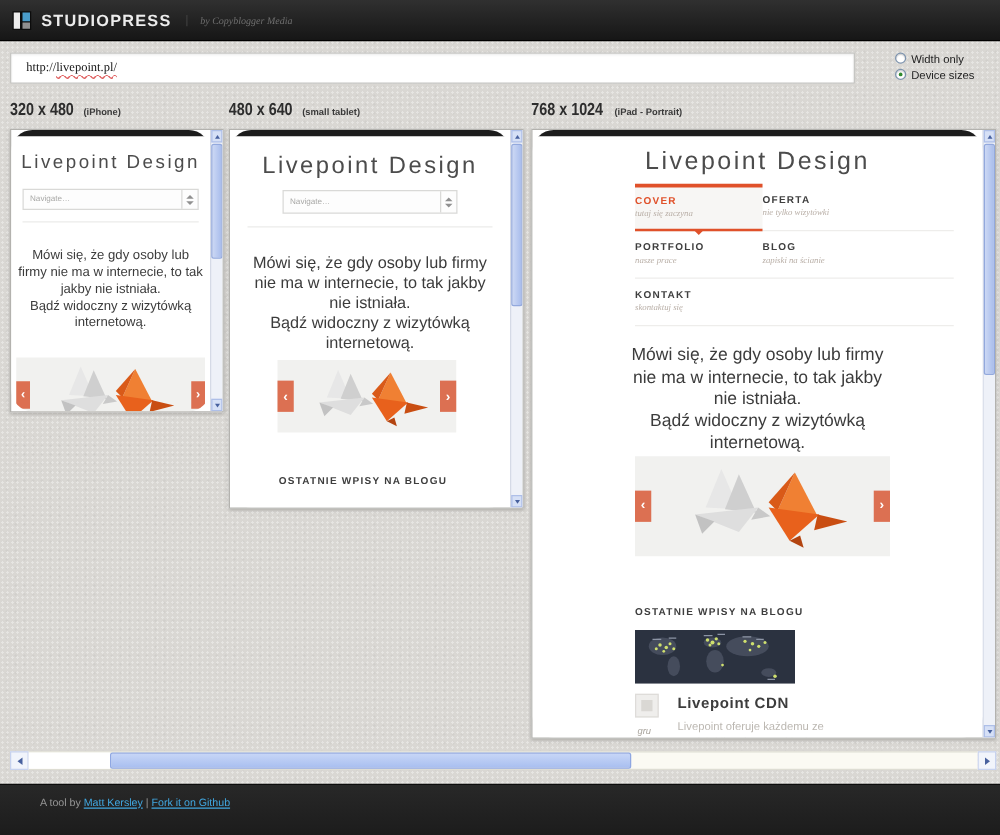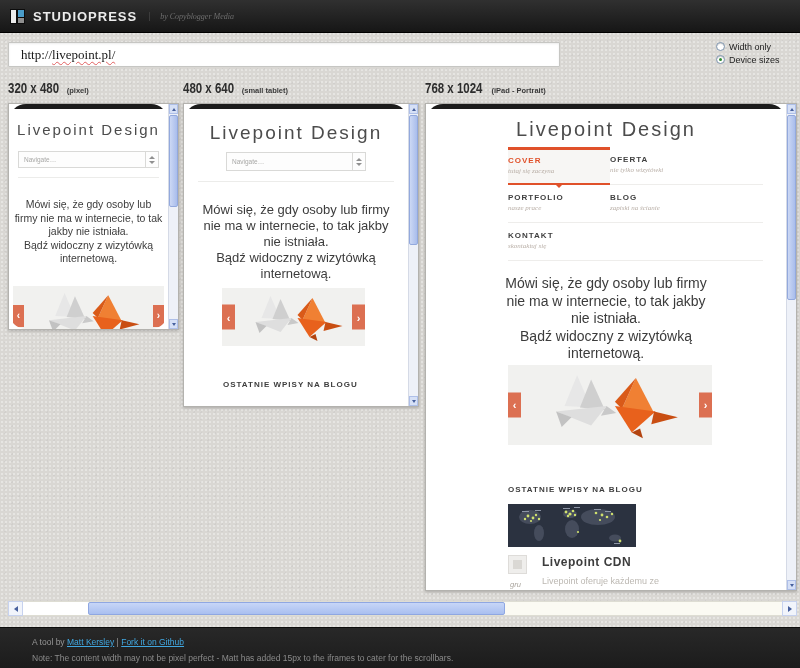--- a/index.html
+++ b/index.html
@@ -21,25 +21,25 @@
     display:flex; align-items:center; }
   .logo-icon { width:15px; height:15px; margin-left:10px; position:relative; background:#0c0c0c; }
   .logo-icon .sq1 { position:absolute; left:1px; top:1px; width:5px; height:13px; background:#ececec; }
   .logo-icon .sq2 { position:absolute; left:8px; top:1px; width:6px; height:7px; background:#4a9cc9; }
   .logo-icon .sq3 { position:absolute; left:8px; top:9px; width:6px; height:5px; background:#8f8f8f; }
   .brand { margin-left:8px; font-size:13px; font-weight:bold; letter-spacing:1px; color:#ececec; }
   .byline { margin-left:12px; padding-left:10px; border-left:1px solid #3c3c3c;
     font-family:"Liberation Serif", serif; font-style:italic; font-size:8px; color:#6e6e6e; }
 
   
-  .urlbar { position:absolute; left:8px; top:42px; width:552px; height:25px;
+  .urlbar { position:absolute; left:8px; top:42px; width:676px; height:25px;
     background:#fff; border:1px solid #c6c6c3; border-radius:1px;
     box-shadow:inset 0 1px 2px rgba(0,0,0,.08);
     display:flex; align-items:center; padding-left:12px;
-    font-family:"Liberation Serif", serif; font-size:13px; color:#161616; cursor:text; }
+    font-family:"Liberation Serif", serif; font-size:10px; color:#161616; cursor:text; }
   .urlbar .misspelled { text-decoration:underline wavy #e06060; text-decoration-thickness:1px; text-underline-offset:2px; }
   .radio-group { position:absolute; left:716px; top:40px; font-size:9px; color:#222; }
   .radio-row { display:flex; align-items:center; height:13px; cursor:pointer; }
   .radio { width:9px; height:9px; border-radius:50%; background:#fff; border:1px solid #7d93ad;
     margin-right:4px; position:relative; box-shadow:inset 0 1px 1px rgba(0,0,0,.2); }
   .radio.checked::after { content:""; position:absolute; left:2px; top:2px; width:3px; height:3px;
     border-radius:50%; background:#2f8a2f; }
 
   
   .vp-label { position:absolute; top:79px; white-space:nowrap; color:#2d2d2d; }
@@ -172,21 +172,21 @@
     <span>Width only</span>
   </div>
   <div class="radio-row">
     <span class="radio checked"></span>
     <span>Device sizes</span>
   </div>
 </div>
 
 <div class="vp-label vp1">
   <span class="vp-size">320 x 480</span>
-  <span class="vp-device">(pixel)</span>
+  <span class="vp-device">(iPhone)</span>
 </div>
 <div class="vp-label vp2">
   <span class="vp-size">480 x 640</span>
   <span class="vp-device">(small tablet)</span>
 </div>
 <div class="vp-label vp3">
   <span class="vp-size">768 x 1024</span>
   <span class="vp-device">(iPad - Portrait)</span>
 </div>
 
@@ -424,14 +424,13 @@
     </div>
 </div>
 
 <div class="footer">
   <div>
     <span>A tool by</span>
     <a>Matt Kersley</a>
     <span>|</span>
     <a>Fork it on Github</a>
   </div>
-  <div class="note">Note: The content width may not be pixel perfect - Matt has added 15px to the iframes to cater for the scrollbars.</div>
 </div>
 
 </body></html>

